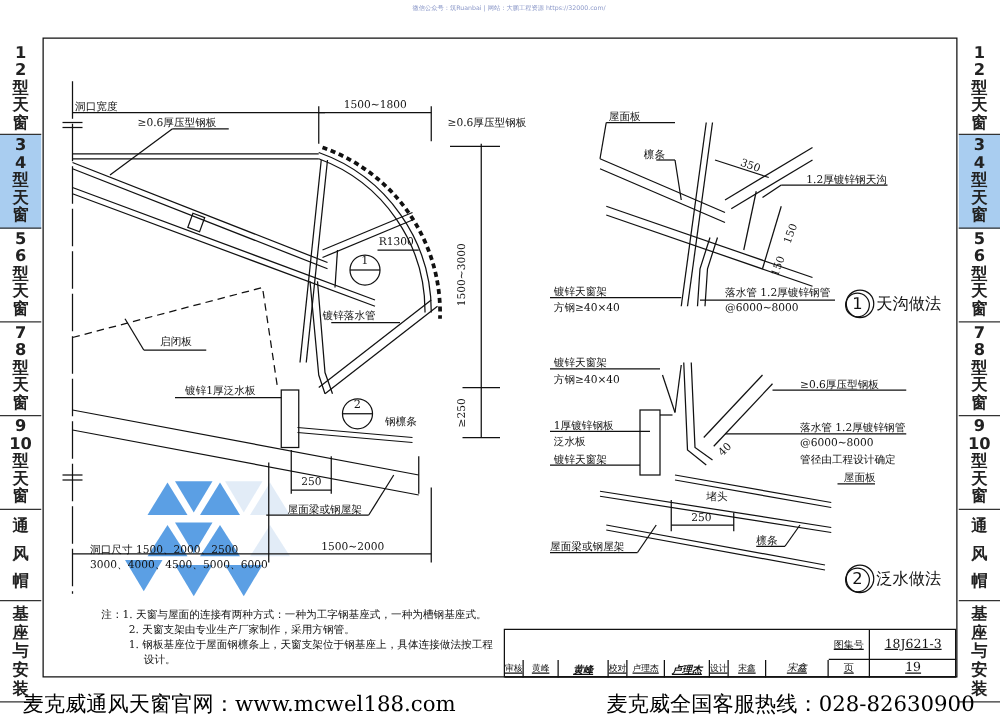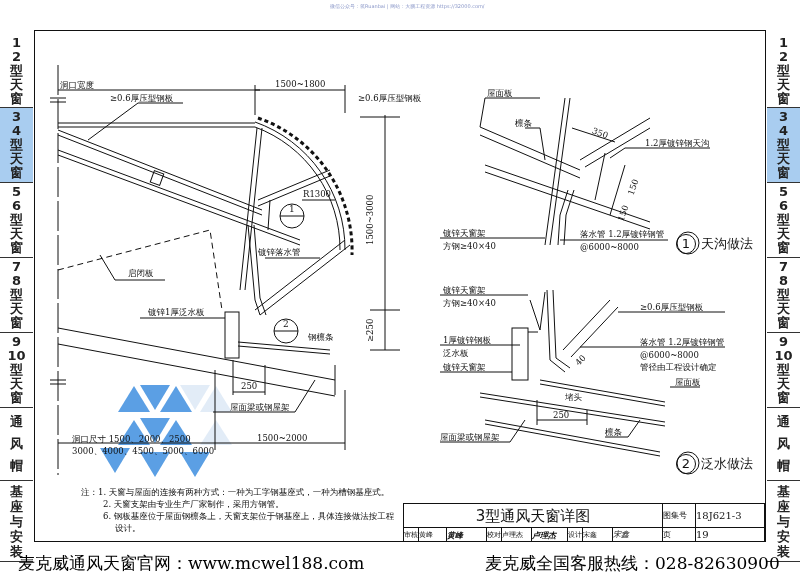--- a/index.html
+++ b/index.html
@@ -13,21 +13,21 @@
   .tab span{display:block;}
   .frame{position:absolute;left:34px;top:30px;width:732px;height:512px;border:1.5px solid #111;box-sizing:border-box;}
   svg{position:absolute;left:0;top:0;}
   .lbl{position:absolute;font-family:"DejaVu Serif",serif;font-size:8.5px;white-space:nowrap;color:#111;}
   .big{position:absolute;font-size:13px;white-space:nowrap;}
   .circle{display:inline-block;width:18px;height:18px;border:1.3px solid #111;border-radius:50%;text-align:center;line-height:18px;font-size:13px;margin-right:5px;}
   .notes{position:absolute;left:50px;top:486px;font-family:"DejaVu Serif",serif;font-size:8.5px;line-height:12px;color:#111;margin-left:31px;}
   .notes div{white-space:nowrap;}
   .titleblock{position:absolute;left:403px;top:503px;width:362px;height:39px;border:1px solid #111;box-sizing:border-box;}
   .tb-title{position:absolute;left:0;top:0;width:259px;height:24px;border-right:1px solid #111;border-bottom:1px solid #111;box-sizing:border-box;text-align:center;font-size:15px;line-height:24px;}
-  .tb-cell{position:absolute;border-right:1px solid #111;border-bottom:1px solid #111;box-sizing:border-box;font-family:"DejaVu Serif",serif;font-size:8px;}
+  .tb-cell{position:absolute;border-right:1px solid #111;border-bottom:1px solid #111;box-sizing:border-box;text-align:center;font-family:"DejaVu Serif",serif;font-size:8px;text-decoration:underline;}
   .footer{position:absolute;top:552px;font-size:17px;color:#000000;white-space:nowrap;font-family:"DejaVu Serif",serif;}
 </style>
 </head>
 <body>
 
 <div class="topnote">微信公众号：筑Ruanbai | 网站：大鹏工程资源 https://32000.com/</div>
 
 <div class="sidetab left">
   <div class="tab" style="height:73px">
       <span>1</span>
@@ -325,26 +325,25 @@
 <div class="lbl" style="left:675px;top:377px">屋面板</div>
 <div class="lbl" style="left:565px;top:392px">堵头</div>
 <div class="lbl" style="left:553px;top:410px">250</div>
 <div class="lbl" style="left:605px;top:427px">檩条</div>
 <div class="lbl" style="left:440px;top:432px">屋面梁或钢屋架</div>
 <div class="big" style="left:676px;top:454px"><span class="circle">2</span><span>泛水做法</span></div>
 
 <div class="notes">
   <div>注：1. 天窗与屋面的连接有两种方式：一种为工字钢基座式，一种为槽钢基座式。</div>
   <div style="padding-left:22px">2. 天窗支架由专业生产厂家制作，采用方钢管。</div>
-  <div style="padding-left:22px">6. 钢板基座位于屋面钢檩条上，天窗支架位于钢基座上，具体连接做法按工程</div>
+  <div style="padding-left:22px">1. 钢板基座位于屋面钢檩条上，天窗支架位于钢基座上，具体连接做法按工程</div>
   <div style="padding-left:34px">设计。</div>
 </div>
 
 <div class="titleblock">
-  <div class="tb-title">3型通风天窗详图</div>
   <div class="tb-cell" style="left:259px;top:0;width:33px;height:24px;line-height:24px">图集号</div>
   <div class="tb-cell" style="left:292px;top:0;width:69px;height:24px;line-height:24px;font-size:10px;border-right:none">18J621-3</div>
   <div class="tb-cell" style="left:0;top:24px;width:15px;height:14px;line-height:14px;font-size:7px">审核</div>
   <div class="tb-cell" style="left:15px;top:24px;width:28px;height:14px;line-height:14px;font-size:7px">黄峰</div>
   <div class="tb-cell" style="left:43px;top:24px;width:40px;height:14px;line-height:14px;font-style:italic;font-weight:bold">黄峰</div>
   <div class="tb-cell" style="left:83px;top:24px;width:15px;height:14px;line-height:14px;font-size:7px">校对</div>
   <div class="tb-cell" style="left:98px;top:24px;width:30px;height:14px;line-height:14px;font-size:7px">卢理杰</div>
   <div class="tb-cell" style="left:128px;top:24px;width:36px;height:14px;line-height:14px;font-style:italic;font-weight:bold">卢理杰</div>
   <div class="tb-cell" style="left:164px;top:24px;width:15px;height:14px;line-height:14px;font-size:7px">设计</div>
   <div class="tb-cell" style="left:179px;top:24px;width:30px;height:14px;line-height:14px;font-size:7px">宋鑫</div>

